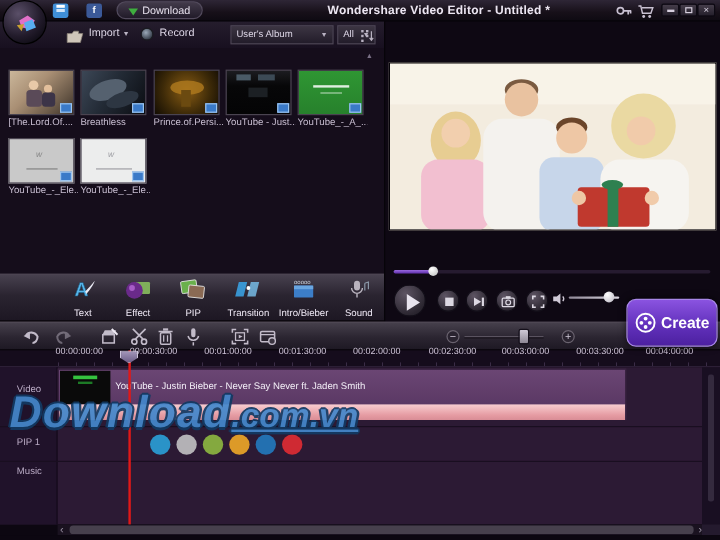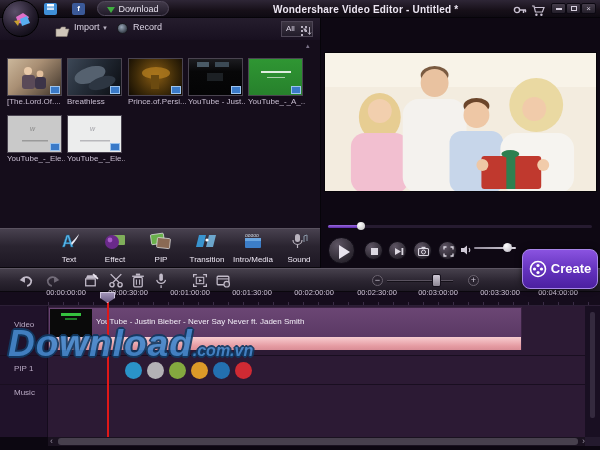--- a/index.html
+++ b/index.html
@@ -126,21 +126,21 @@
     background:linear-gradient(#a194b8,#6d5f88); border:1px solid #cfc6de;
     clip-path:polygon(0 0, 100% 0, 100% 55%, 50% 100%, 0 55%); }
 
   .pip-dot { position:absolute; top:362px; width:17px; height:17px; border-radius:50%; z-index:8; }
 
   .watermark { left:8px; top:323px; z-index:30; font-style:italic; font-weight:bold; white-space:nowrap;
     color:#4488cc; opacity:.92;
     text-shadow:-2px 0 #123a63, 2px 0 #123a63, 0 -2px #123a63, 0 2px #123a63,
                 -1px -1px #123a63, 1px 1px #123a63, 1px -1px #123a63, -1px 1px #123a63; }
   .wm-main { font-size:37px; letter-spacing:1px; }
-  .wm-suffix { font-size:16px; }
+  .wm-suffix { font-size:28px;text-decoration:underline; }
 
   .hscroll { left:48px; top:437px; width:544px; height:9px; background:#1a1220; }
   .hscroll-thumb { left:58px; top:438px; width:520px; height:7px; background:#47404d; border-radius:3px; }
   .scroll-arrow { top:436px; font-size:9px; color:#9a92a4; z-index:10; }
   .bottom-strip { left:0; top:446px; width:600px; height:4px; background:#0c0711; }
   .corner-box { left:585px; top:437px; width:15px; height:9px; background:#241a2e; }
 </style>
 </head>
 <body>
 
@@ -185,20 +185,24 @@
 
   <div class="abs subbar"></div>
   <div class="abs" style="left:55px; top:23px;">
     <svg width="15" height="11" viewBox="0 0 15 11">
         <path d="M1 3 h4 l1.5-2 h4 v2 h3.5 l-2 7.5 H1 Z" fill="#cfc6ba" stroke="#8a8276" stroke-width=".6"></path>
       </svg>
   </div>
   <div class="abs sub-item" style="left:74px;"><span>Import</span> <span style="font-size:6px; color:#b9b2c2;">▼</span></div>
   <div class="abs" style="left:117px; top:23px; width:11px; height:11px; border-radius:50%; background:radial-gradient(circle at 40% 35%, #9aa8b8, #3c4450 70%); border:1px solid #1a1a20;"></div>
   <div class="abs sub-item" style="left:133px;">Record</div>
+  <div class="abs dropdown" style="left:192px; width:86px;">
+    <span>User's Album</span>
+    <span class="dd-arrow">▼</span>
+  </div>
   <div class="abs dropdown" style="left:281px; width:32px;">
     <span>All</span>
     <span class="dd-arrow">▼</span>
   </div>
   <div class="abs" style="left:300px; top:23px;">
     <svg width="12" height="12" viewBox="0 0 12 12">
         <rect x="1" y="1" width="2" height="2" fill="#b9b2c2"></rect>
         <rect x="1" y="5" width="2" height="2" fill="#b9b2c2"></rect>
         <rect x="1" y="9" width="2" height="2" fill="#b9b2c2"></rect>
         <rect x="5" y="1" width="2" height="2" fill="#b9b2c2"></rect>
@@ -299,21 +303,21 @@
           <circle cx="12" cy="8" r="1.6" fill="#fff"></circle>
         </svg></span>
     <span class="tlabel">Transition</span>
   </div>
   <div class="tab abs" style="left:231px; top:229px;">
     <span class="ticon"><svg width="24" height="18" viewBox="0 0 24 18">
           <text x="4" y="5" font-size="5" fill="#cfd8e2">ooooo</text>
           <rect x="4" y="6" width="16" height="10" rx="1" fill="#3c7ec8"></rect>
           <rect x="4" y="6" width="16" height="3" fill="#6aa6e0"></rect>
         </svg></span>
-    <span class="tlabel">Intro/Media</span>
+    <span class="tlabel">Intro/Bieber</span>
   </div>
   <div class="tab abs" style="left:277px; top:229px;">
     <span class="ticon"><svg width="24" height="18" viewBox="0 0 24 18">
           <rect x="8" y="2" width="5" height="8" rx="2.5" fill="#b9b3be"></rect>
           <path d="M6 8 a4.5 4.5 0 0 0 9 0" fill="none" stroke="#b9b3be" stroke-width="1.2"></path>
           <line x1="10.5" y1="13" x2="10.5" y2="16" stroke="#b9b3be" stroke-width="1.2"></line>
           <path d="M17 4 v6 M17 4 l3-1 v6" stroke="#8a98a8" stroke-width="1" fill="none"></path>
         </svg></span>
     <span class="tlabel">Sound</span>
   </div>

